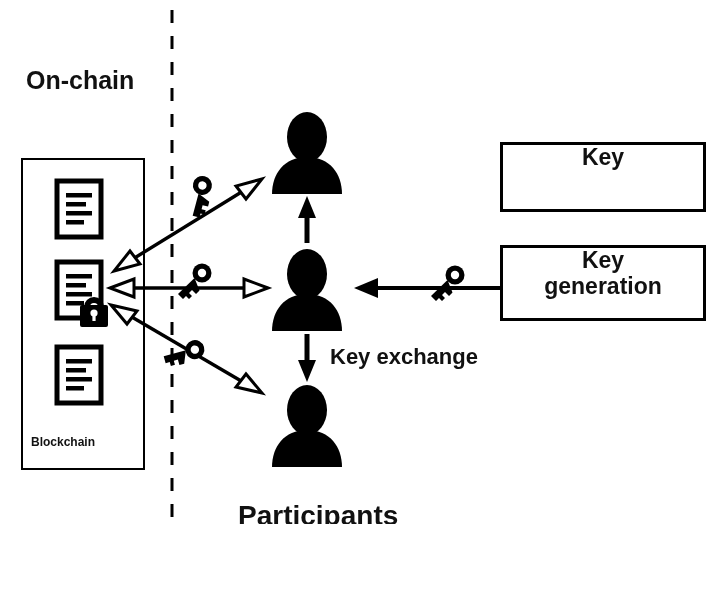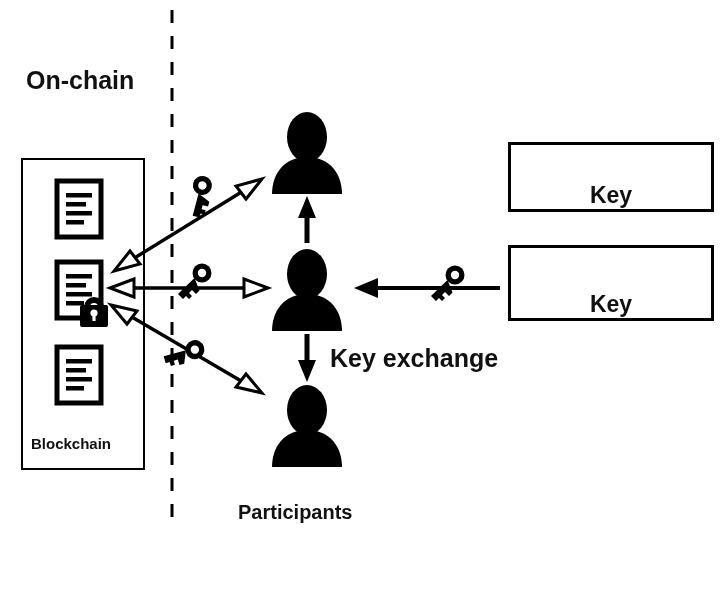--- a/index.html
+++ b/index.html
@@ -21,45 +21,44 @@
     position: absolute;
     font-weight: bold;
     color: #111111;
     white-space: nowrap;
     line-height: 1;
   }
   .zone-label { font-size: 25px; }
   #on-chain-label  { left: 26px;  top: 68px; }
   #off-chain-label { left: 190px; top: 68px; }
   #key-exchange-label {
-    left: 330px; top: 346px; font-size: 25px;
+    left: 330px; top: 346px; font-size: 22px;
   }
   #participants-label {
-    left: 238px; top: 502px; font-size: 20px;
+    left: 238px; top: 502px; font-size: 28px;
   }
   #blockchain-label {
-    left: 31px; top: 436px; font-size: 15px;
+    left: 31px; top: 436px; font-size: 12px;
   }
   .box {
     position: absolute;
     border: 3px solid #000000;
     background: #ffffff;
     box-sizing: border-box;
   }
   #blockchain-box {
     left: 21px; top: 158px;
     width: 124px; height: 312px;
     border-width: 2px;
   }
   .key-box {
     display: flex;
-    align-items: flex-end;
+    align-items: flex-start;
     justify-content: center;
     text-align: center;
-    margin-left: 8px;
   }
   #key-management-box { left: 500px; top: 142px; width: 206px; height: 70px; }
   #key-generation-box { left: 500px; top: 245px; width: 206px; height: 76px; }
   .key-box-text {
     font-weight: bold;
     font-size: 23px;
     color: #111111;
     line-height: 1.12;
   }
   .svg-layer {
@@ -80,20 +79,21 @@
 
   <div class="box key-box" id="key-management-box">
     <div class="key-box-text">
       <span>Key</span><br>
     </div>
   </div>
 
   <div class="box key-box" id="key-generation-box">
     <div class="key-box-text">
       <span>Key</span><br>
+      <span>generation</span>
     </div>
   </div>
 
   <div class="lbl" id="key-exchange-label">Key exchange</div>
   <div class="lbl" id="participants-label">Participants</div>
 
   <svg class="svg-layer" viewBox="0 0 720 590">
     <defs>
       
     </defs>

